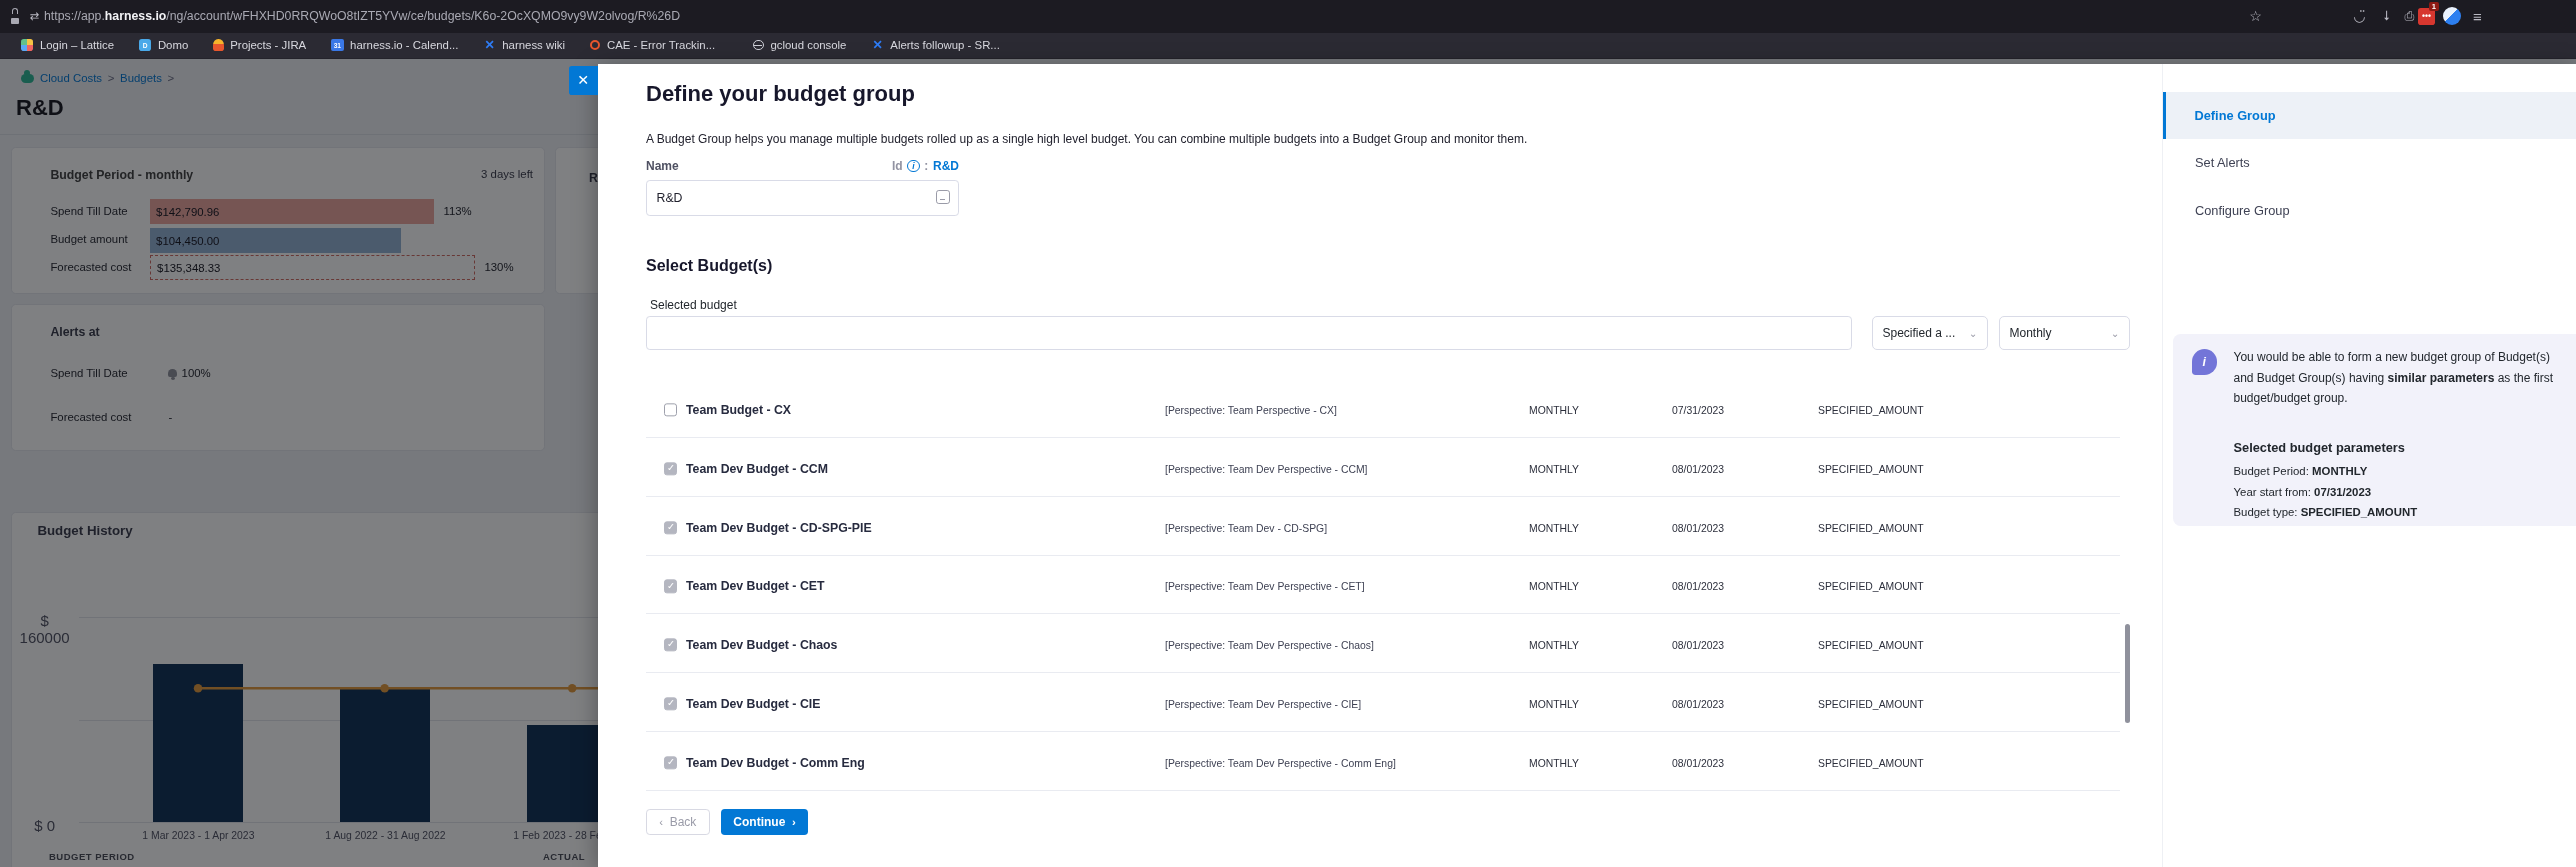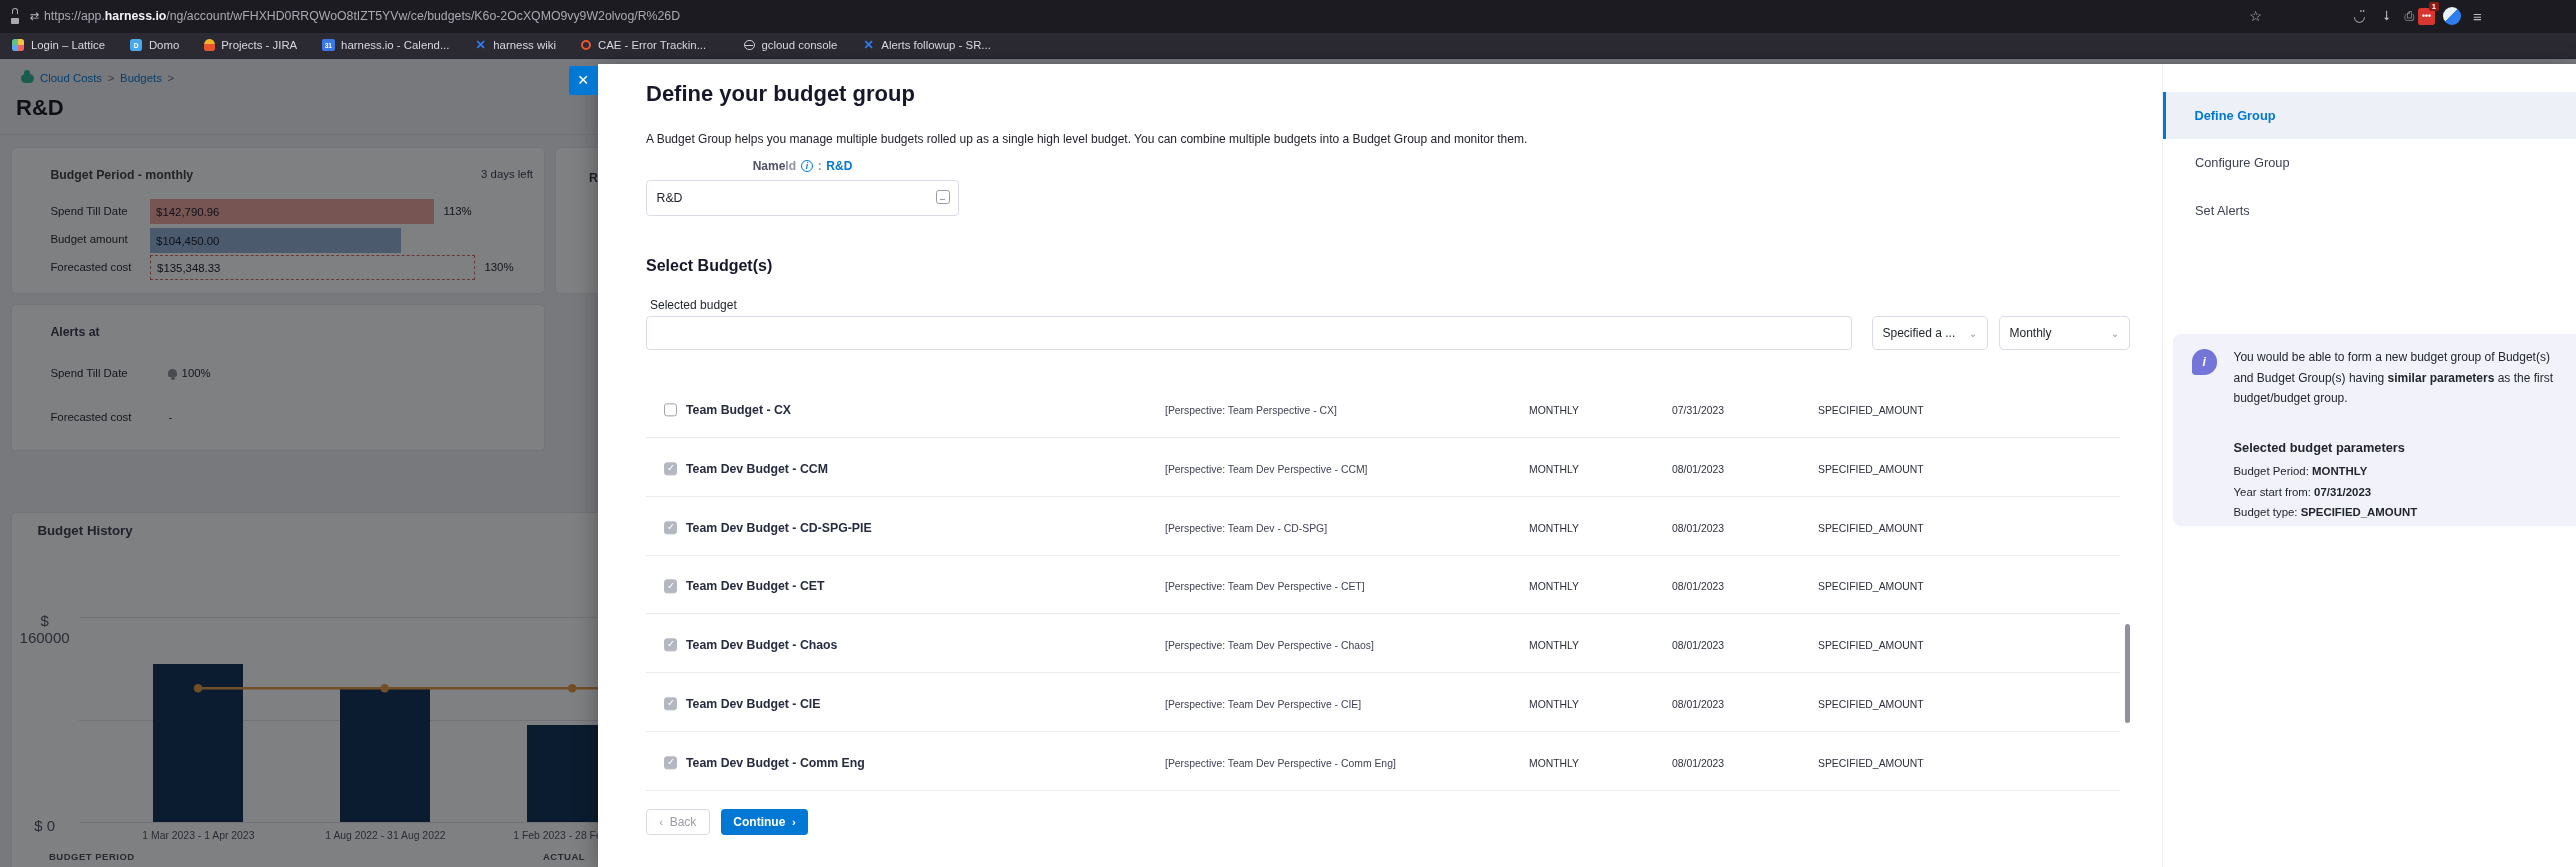--- a/index.html
+++ b/index.html
@@ -4,21 +4,21 @@
 <style>
   * { margin:0; padding:0; box-sizing:border-box; }
   html { background:#0e0e12; }
   body { width:2576px; height:868px; position:relative; overflow:hidden;
          font-family:"Liberation Sans", sans-serif; }
   .abs { position:absolute; }
 
   
   .tabbar { position:absolute; left:0; top:0; width:2576px; height:33px; background:#1c1b22; }
   .bmbar  { position:absolute; left:0; top:33px; width:2576px; height:25.6px; background:#2b2a33;
-            display:flex; align-items:center; padding-left:12px; gap:25px; border-bottom:0.9px solid #24232b;}
+            display:flex; align-items:center; padding-left:21px; gap:25px; border-bottom:0.9px solid #24232b;}
   .urltext { position:absolute; left:44px; top:8.5px; font-size:12.3px; color:#a9a9b3; white-space:nowrap; }
   .urltext .dom { color:#f3f3f6; font-weight:700; }
   .chrome-ic { position:absolute; top:6.6px; width:19px; height:19px; color:#b9b9c3; font-size:14.2px;
                display:flex; align-items:center; justify-content:center; cursor:pointer; }
   .lockbody { width:8.5px; height:6.6px; background:#a9a9b3; border-radius:0.9px; margin-top:3.8px;}
   .lockring { width:6.6px; height:5.7px; border:1.4px solid #a9a9b3; border-bottom:none; border-radius:3.8px 3.8px 0 0; margin:0 auto;}
   .bm { display:flex; align-items:center; gap:6.6px; font-size:11.4px; color:#d8d8df; white-space:nowrap; cursor:pointer; }
   .bm-ic { width:12.3px; height:12.3px; border-radius:2.8px; flex:0 0 auto; display:flex; align-items:center; justify-content:center;
            font-size:7.6px; font-weight:700; color:#fff; }
   .ic-lattice { background:conic-gradient(#f6c344 0 25%, #ef6461 25% 50%, #5ba8f5 50% 75%, #62c18b 75%); }
@@ -71,21 +71,21 @@
   .dim { position:absolute; left:0; top:59px; width:2576px; height:809px; background:rgba(9,11,16,.52); z-index:5; }
 
   
   .modal { position:absolute; left:598px; top:64px; width:1978px; height:803px; background:#fff; z-index:10;
            box-shadow:0 3.8px 23px rgba(0,0,0,.35); }
   .close { position:absolute; left:569px; top:66px; width:28.5px; height:28.5px; background:#0278d5; z-index:11;
            color:#fff; font-size:14.2px; display:flex; align-items:center; justify-content:center; cursor:pointer;
            border-radius:2.8px 0 0 2.8px; }
   .m-title { position:absolute; left:48px; top:17px; font-size:22px; font-weight:700; color:#17172b; }
   .m-desc { position:absolute; left:48px; top:68px; font-size:12px; color:#22222e; }
-  .lblrow { position:absolute; left:48px; top:95px; width:313px; display:flex; justify-content:center; align-items:center;}
+  .lblrow { position:absolute; left:48px; top:95px; width:313px; display:flex; justify-content:space-between; align-items:center;}
   .f-label { font-size:12px; font-weight:700; color:#4f5162; }
   .idgrp { display:flex; align-items:center; gap:4.7px; font-size:12px; }
   .idgrp .idl { color:#9293a2; font-weight:700; }
   .info-i { width:12.3px; height:12.3px; border:1.2px solid #0278d5; border-radius:50%; color:#0278d5; font-size:8.5px;
             font-weight:700; display:flex; align-items:center; justify-content:center; font-style:italic; }
   .idgrp .idv { color:#0278d5; font-weight:700; }
   .inp { position:absolute; border:0.9px solid #d9dbe7; border-radius:3.8px; background:#fff; font-size:12.3px; color:#22222e;
          padding:0 9.5px; font-family:"Liberation Sans",sans-serif; }
   .name-inp { left:48px; top:116px; width:313px; height:36px; }
   .fld-ic { position:absolute; left:338px; top:126px; width:14.2px; height:14.2px; border:1.3px solid #9a9ba8; border-radius:2.8px; }
@@ -372,22 +372,22 @@
     <div class="btn btn-cont">
       <span>Continue</span>
       <span class="arr">›</span>
     </div>
   </div>
 </div>
 
 <div class="wiz">
   <div class="steps" id="steps">
       <div class="step active">Define Group</div>
+      <div class="step">Set Alerts</div>
       <div class="step">Configure Group</div>
-      <div class="step">Set Alerts</div>
     </div>
   <div class="ipanel">
     <div class="iicon">i</div>
     <div class="itext">
       <span>You would be able to form a new budget group of Budget(s) and Budget Group(s) having </span><b>similar parameters</b><span> as the first budget/budget group.</span>
     </div>
     <div class="ptitle">Selected budget parameters</div>
     <div class="plines" id="plines">
         <div class="pline"><span class="pl">Budget Period: </span><b class="pv">MONTHLY</b></div>
         <div class="pline"><span class="pl">Year start from: </span><b class="pv">07/31/2023</b></div>

